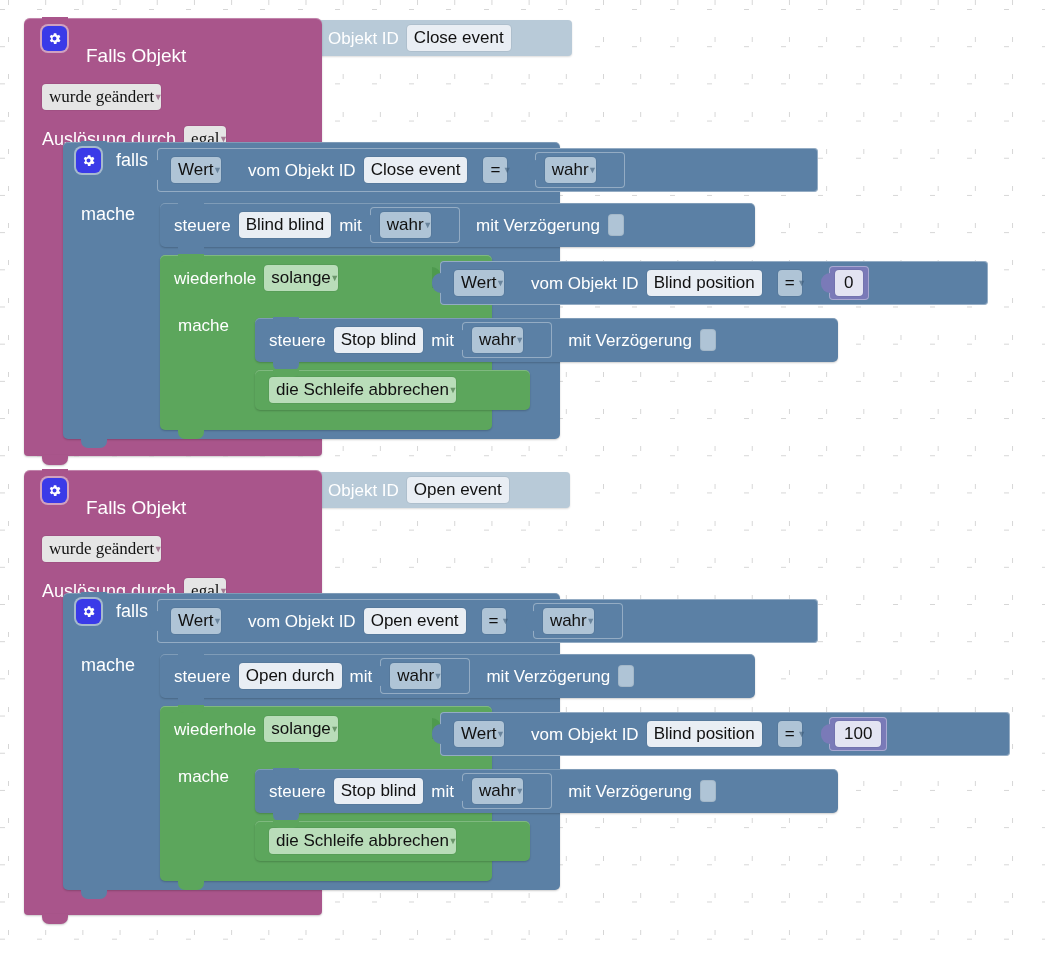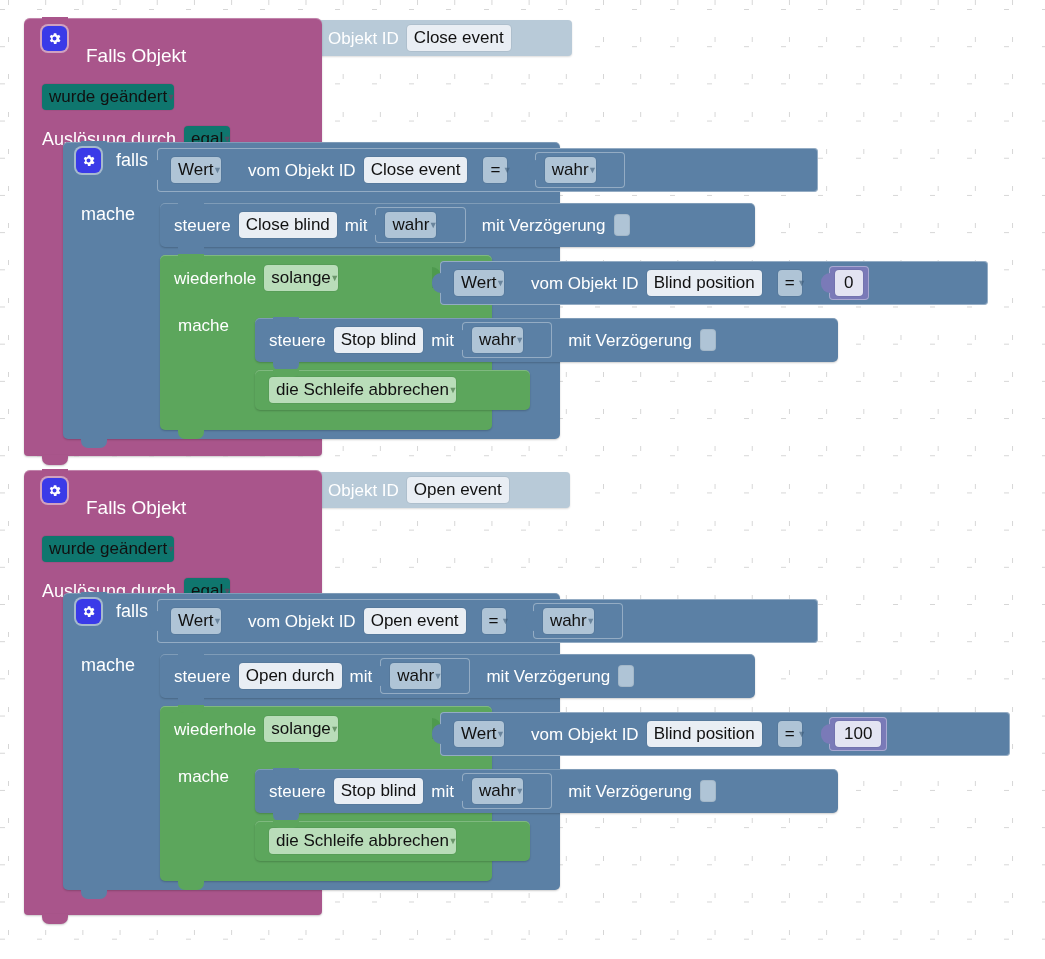--- a/index.html
+++ b/index.html
@@ -73,21 +73,21 @@
 
   
   .lbl{color:#ffffff;font-size:18px;line-height:1;white-space:nowrap;}
   .title{color:#fff;font-size:19px;font-weight:400;}
 
   .field{
     display:inline-block;background:#E9EEF4;color:#111;
     font-size:17px;line-height:1;padding:4px 7px 5px;border-radius:4px;
     white-space:nowrap;box-shadow:0 0 0 1px rgba(0,0,0,.05);
   }
-  .field.pink{background:#0f766e;}
+  .field.pink{background:#e5e5e5;font-family:Liberation Serif, serif;}
   .field.greenf{background:#B9DDB9;}
   .field.bluef{background:#AFC4D6;}
   .field.numf{background:#E3E4F2;padding:4px 9px 5px;}
 
   .caret{display:inline-block;margin-left:6px;font-size:9px;vertical-align:2px;opacity:.62;}
   .caret.pinkc{color:#7a3a60;}
   .caret.greenc{color:#3c6b3c;}
   .caret.bluec{color:#3f5d79;}
 
   
@@ -199,21 +199,21 @@
       </span>
     </div>
   </div>
 
   <div class="blk ctrl" style="left:160px;top:203px;width:595px;height:44px;">
     <div class="tab-top tab-ctrl"></div>
     <div class="tab-bot tab-ctrl"></div>
     <div class="row" style="padding-left:14px;">
       <span class="lbl" style="font-size:17px;">steuere</span>
       <span class="gap"></span>
-      <span class="field">Close blind</span>
+      <span class="field">Blind blind</span>
       <span class="gap"></span>
       <span class="lbl" style="font-size:17px;">mit</span>
       <span class="gap"></span>
       <span class="val inset" style="position:relative;display:inline-block;padding:5px 10px;">
         <span class="plug plug-ctrl"></span>
         <span class="field bluef">wahr</span>
         <span class="caret bluec" style="position:relative;left:-18px;">▼</span>
       </span>
       <span class="gap"></span>
         <span class="gap"></span>

